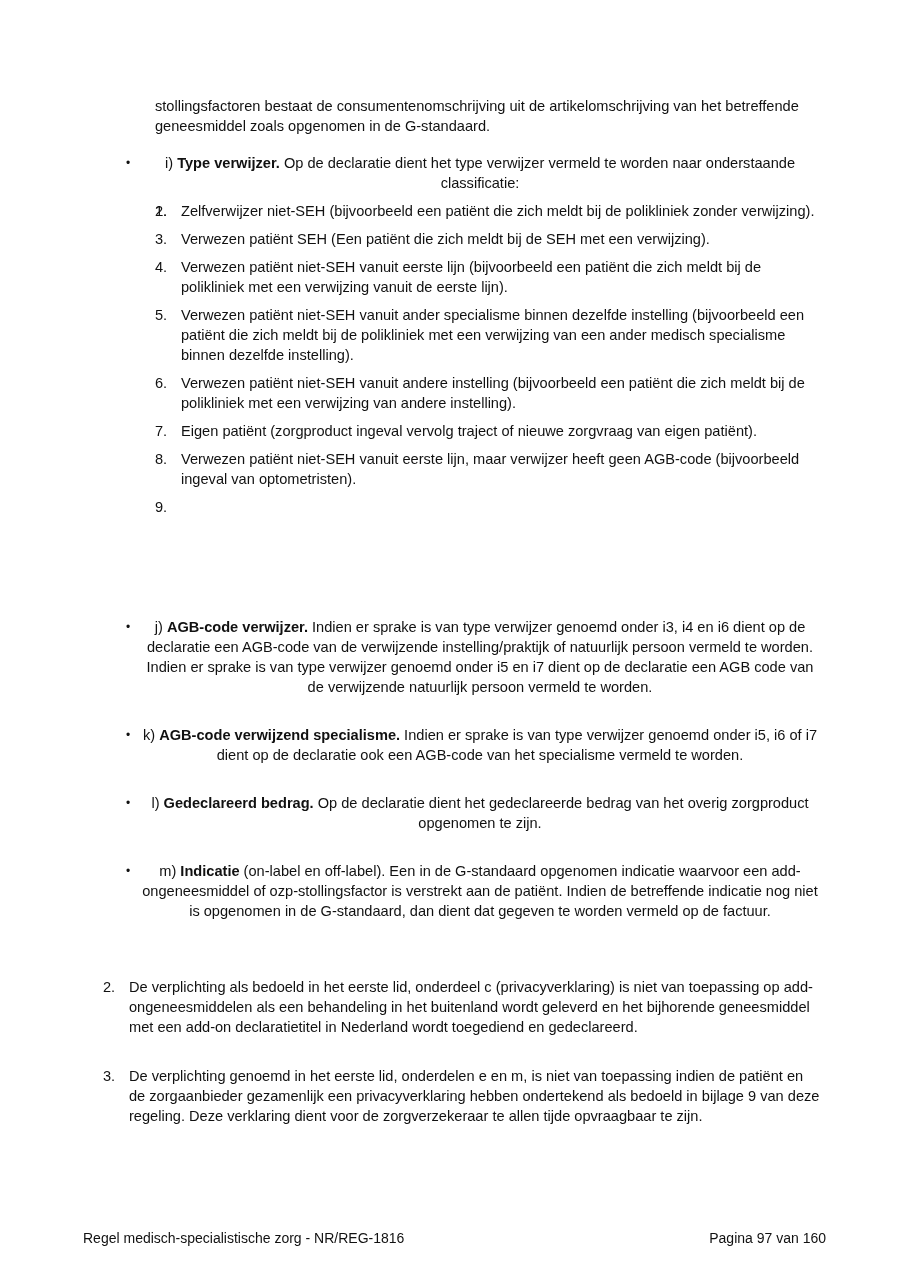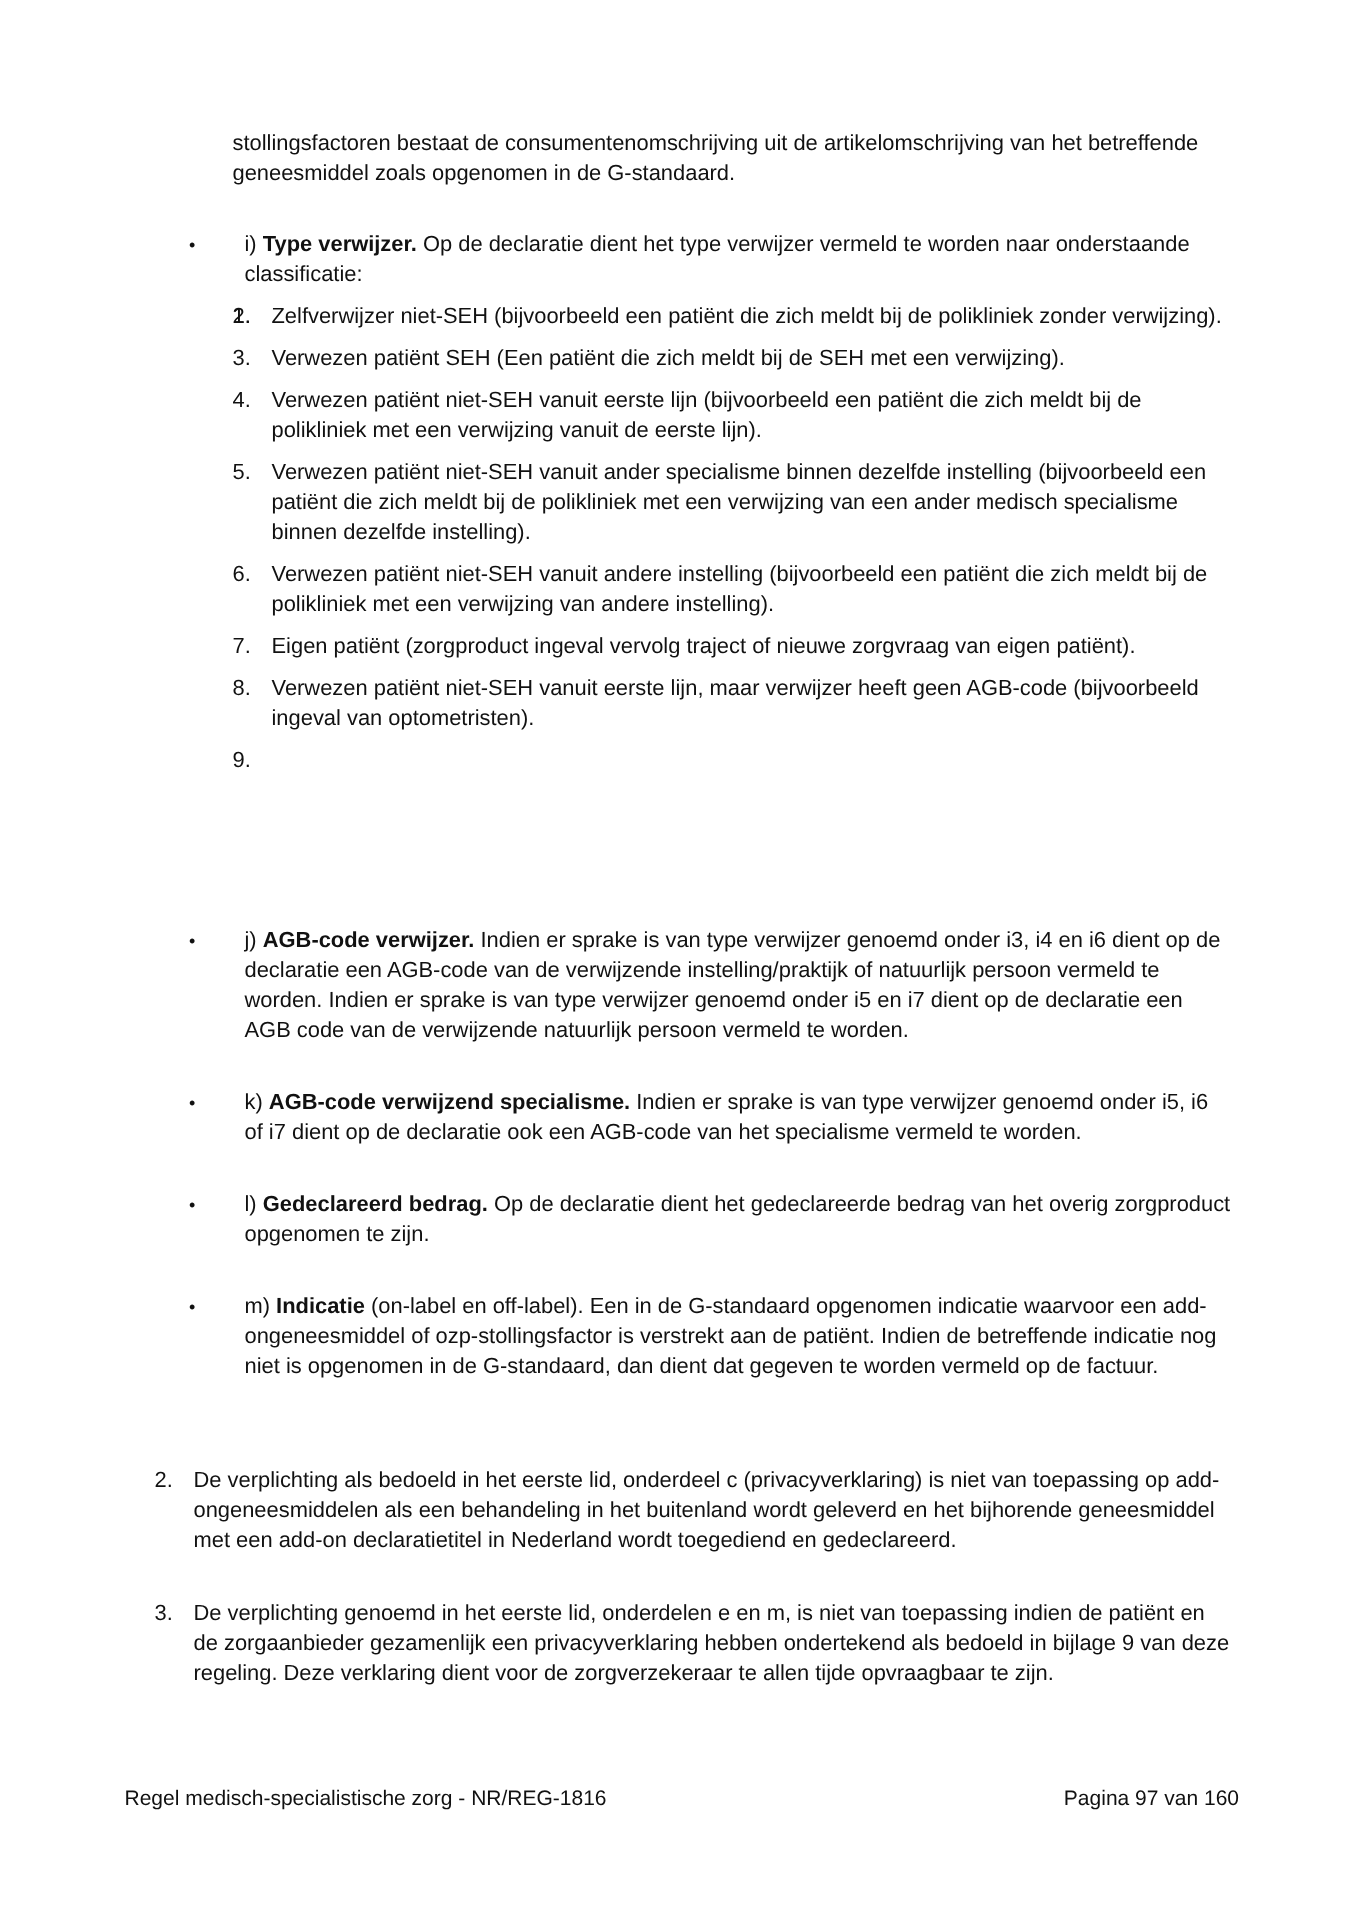--- a/index.html
+++ b/index.html
@@ -19,37 +19,38 @@
     }
     .page {
       position: absolute;
       left: 0; top: 0;
       width: 900px;
       height: 1273px;
     }
     .cont-para {
       position: absolute;
       left: 155px;
-      top: 86px;
+      top: 96px;
       width: 660px;
     }
     .bullet-item {
       position: absolute;
       left: 126px;
       width: 695px;
     }
     .bullet-item .bullet {
       position: absolute;
       left: 0;
       top: 0;
       width: 10px;
       font-size: 12px;
     }
     .bullet-item .btext {
-      margin-left: 37px;
+      margin-left: 13px;
+      text-align: center;
     }
     .bullet-item b {
       font-weight: bold;
     }
     .sublist {
       margin: 0;
       padding: 0;
       list-style: none;
       margin-left: 29px;
     }
@@ -71,21 +72,21 @@
     .main-item .mnum {
       position: absolute;
       left: 0;
       top: 0;
     }
     .main-item .mtext {
       margin-left: 26px;
     }
     .footer {
       position: absolute;
-      top: 1188px;
+      top: 1228px;
       left: 83px;
       width: 743px;
       font-size: 14px;
       display: flex;
       justify-content: space-between;
     }
   </style>
 </head>
 <body>
 

